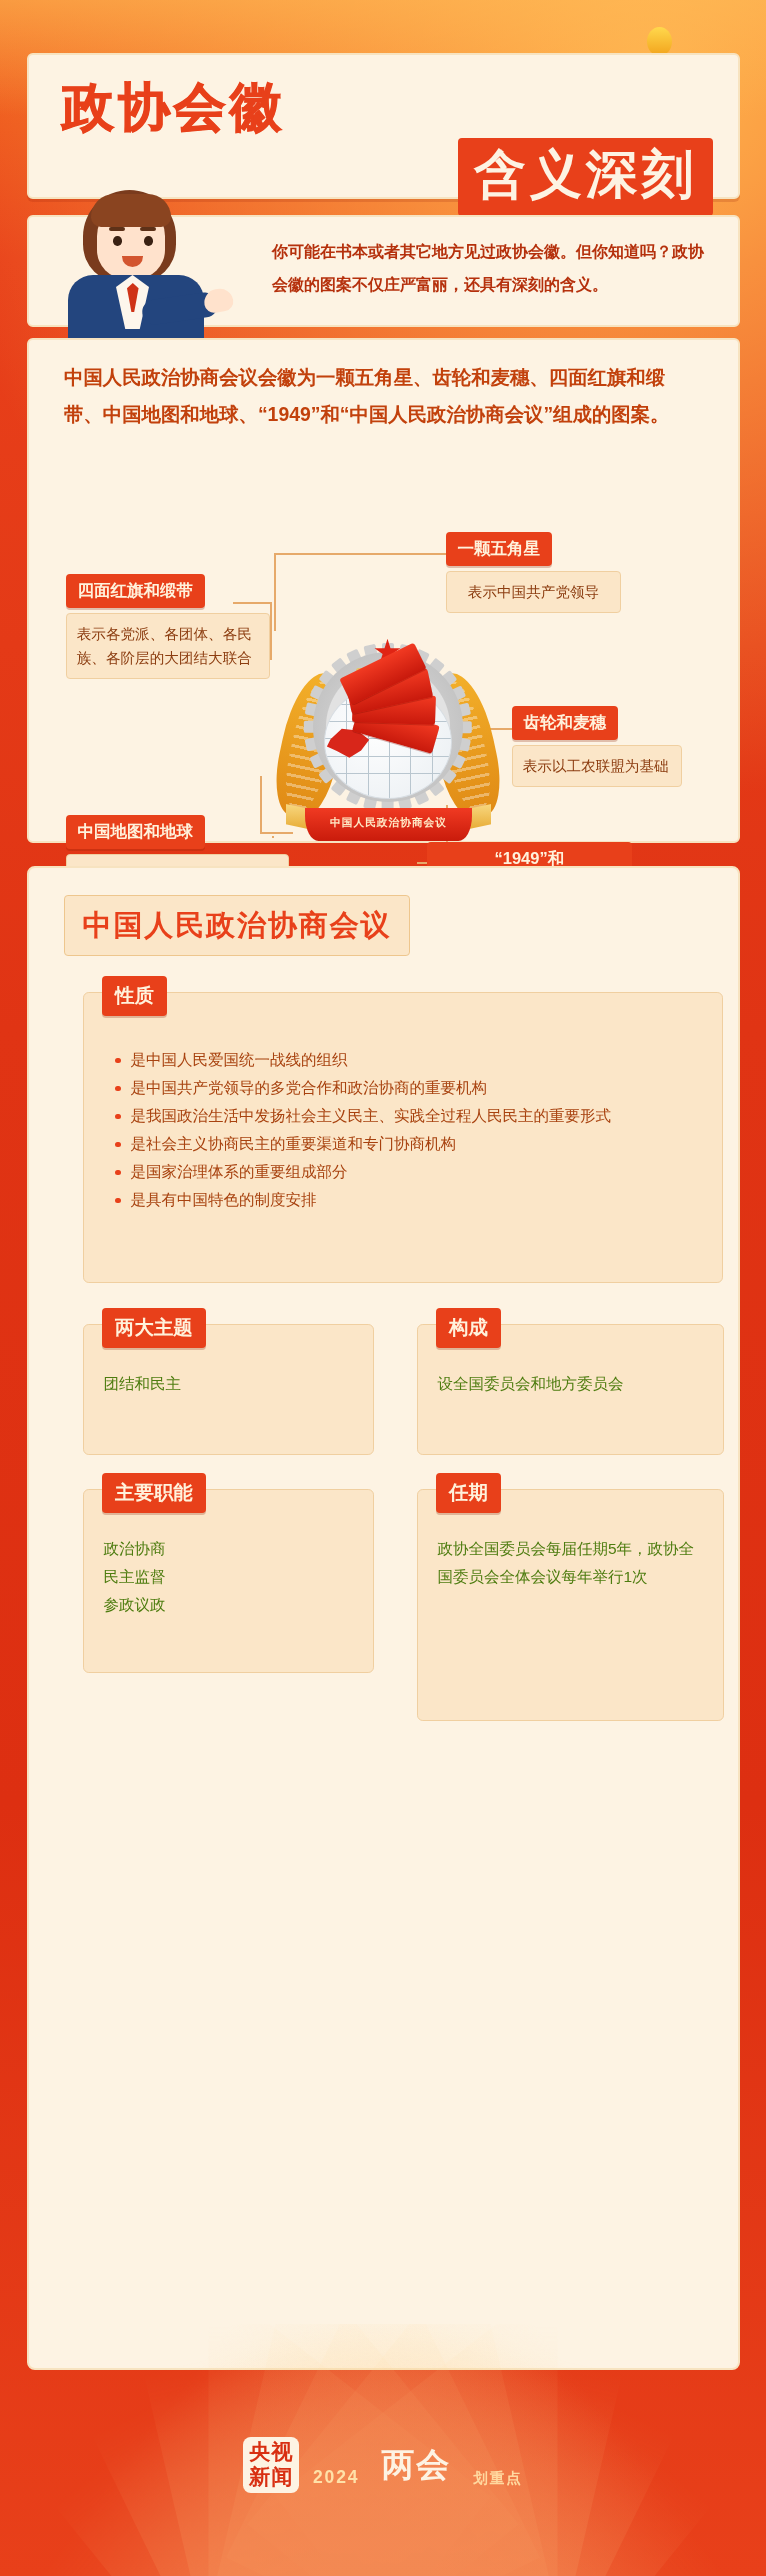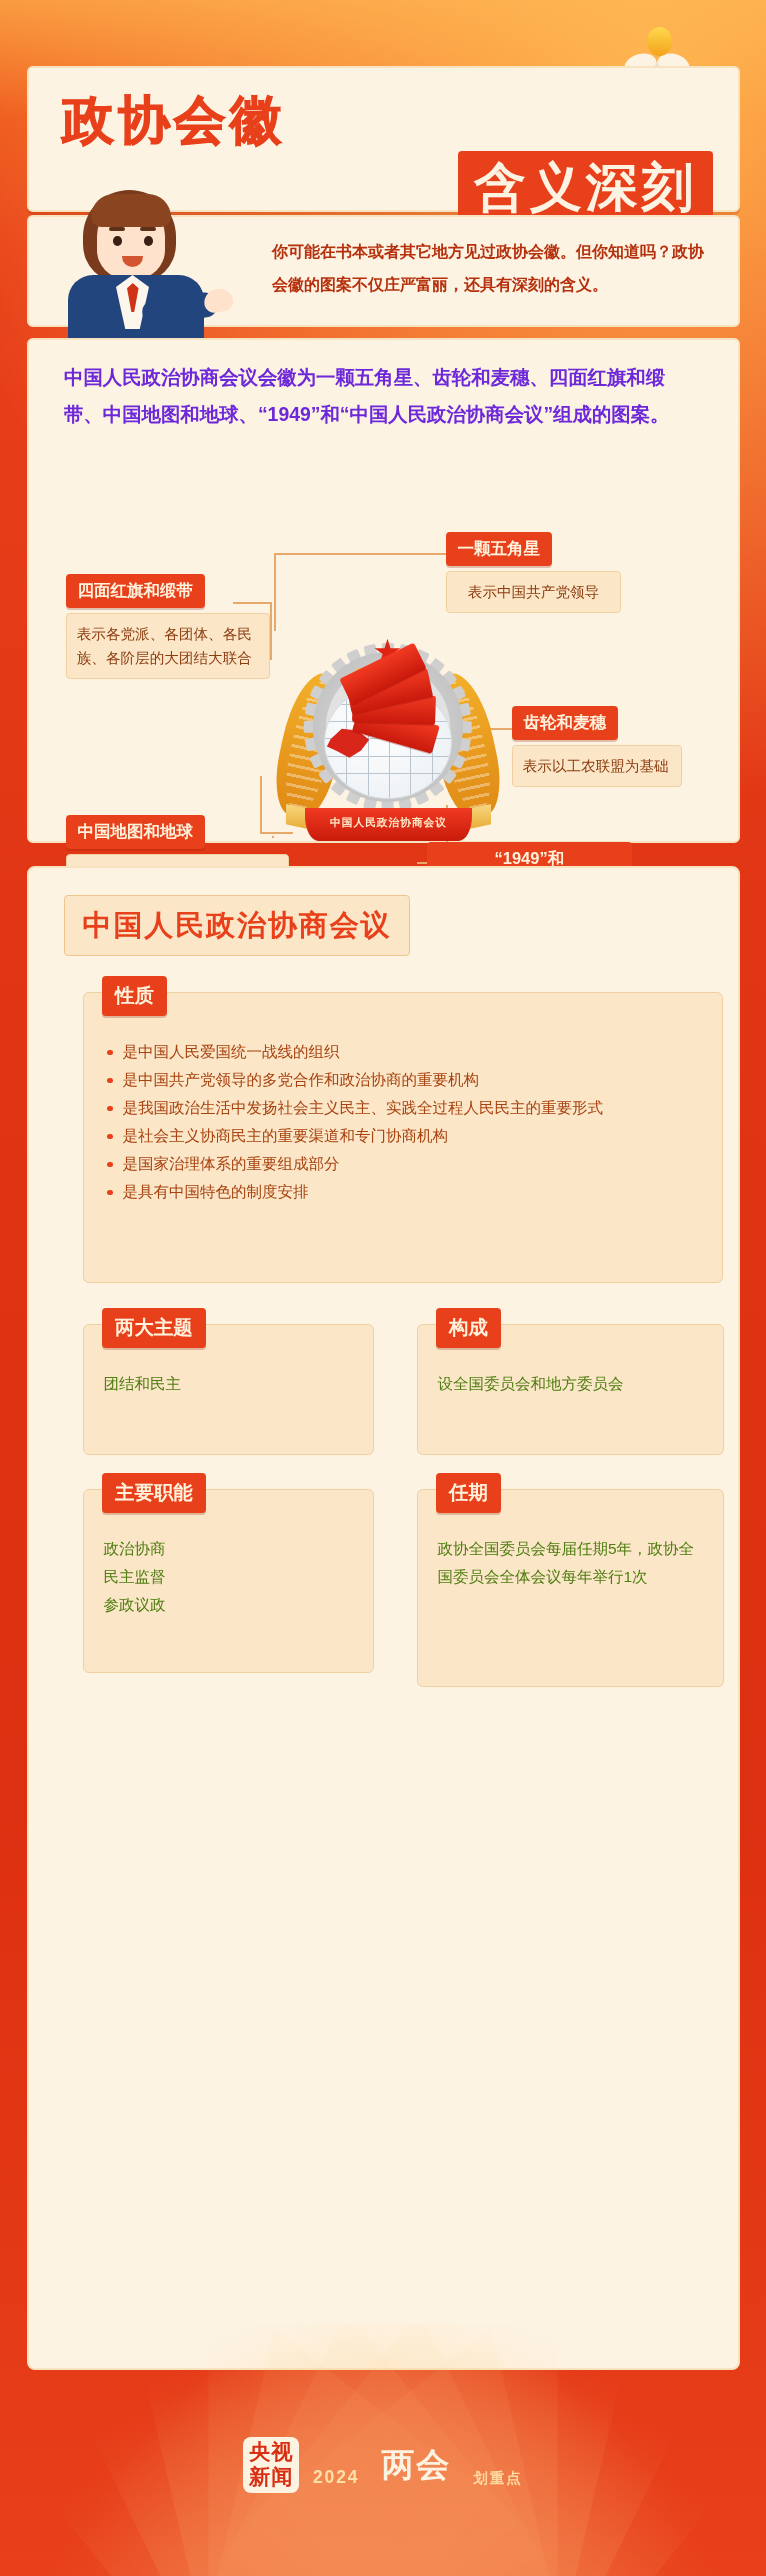--- a/index.html
+++ b/index.html
@@ -38,21 +38,20 @@
 
   
   .title-card {
     position: absolute;
     left: 27px; top: 53px;
     width: 713px; height: 146px;
     background: #fdf3e3;
     border: 2.9px solid #f7e3c0;
     border-radius: 5.8px;
     box-shadow: 0 2.9px 0 rgba(150,30,10,.18);
-    margin-top: 13px;
   }
   .title-line1 {
     position: absolute; left: 33px; top: 17.5px;
     font-size: 52px; font-weight: bold; letter-spacing: 3.9px;
     color: #e8401a;
     -webkit-text-stroke: 1px #e8401a;
   }
   .title-line2 {
     position: absolute; right: 25px; top: 83px;
     font-size: 52px; font-weight: bold; letter-spacing: 3.9px;
@@ -114,21 +113,21 @@
   .emblem-card {
     position: absolute;
     left: 27px; top: 338px;
     width: 713px; height: 505px;
     background: #fdf3e3;
     border-radius: 5.8px;
     border: 2.9px solid #f7e3c0;
   }
   .emblem-lead {
     position: absolute; left: 35px; top: 19.4px; right: 35px;
-    font-size: 19.4px; line-height: 37px; color: #6d28d9; font-weight: bold;
+    font-size: 19.4px; line-height: 37px; color: #c2410c; font-weight: bold;
   }
   .diagram { position: absolute; left: 0; top: 116px; width: 713px; height: 380px; }
 
   
   .callout { position: absolute; }
   .callout .head {
     display: inline-block;
     background: #e8401a;
     color: #fff2dc;
     font-size: 16.5px; font-weight: bold;
@@ -260,40 +259,40 @@
     border-radius: 5.8px;
   }
   .panel .ptitle {
     position: absolute; left: 17.5px; top: -17.5px;
     background: #e8401a; color: #fff2dc;
     font-size: 19.4px; font-weight: bold;
     padding: 6.8px 13.6px; border-radius: 3.9px;
     box-shadow: 0 1.9px 0 rgba(140,30,5,.25);
     white-space: nowrap;
   }
-  .panel ul { list-style: none; margin: 0; padding: 0; }
+  .panel ul { list-style: none; margin: 8px; padding: 0; }
   .panel li {
     position: relative;
     color: #a8420f; font-size: 15.5px; line-height: 28px;
     padding-left: 15.5px;
   }
   .panel li::before {
     content: "";
     position: absolute; left: 0; top: 11.6px;
     width: 5.8px; height: 5.8px; border-radius: 50%;
     background: #e8401a;
   }
   .panel .ptext {
     color: #4d7c0f; font-size: 15.5px; line-height: 28px;
   }
   .p-nature { left: 54px; top: 124px; width: 640px; height: 291px; padding: 45px 23px 17.5px; }
   .p-themes { left: 54px; top: 456px; width: 291px; height: 131px; padding: 45px 19.4px 15.5px; }
   .p-compose { left: 388px; top: 456px; width: 307px; height: 131px; padding: 45px 19.4px 15.5px; }
   .p-func  { left: 54px; top: 621px; width: 291px; height: 184px; padding: 45px 19.4px 15.5px; }
-  .p-term  { left: 388px; top: 621px; width: 307px; height: 198px; padding: 45px 19.4px 15.5px; }
+  .p-term  { left: 388px; top: 621px; width: 307px; height: 232px; padding: 45px 19.4px 15.5px; }
 
   
   .footer {
     position: absolute; left: 0; bottom: 83px; width: 766px;
     display: flex; justify-content: center; align-items: center; gap: 13.6px;
   }
   .cctv-badge {
     width: 56px; height: 56px; border-radius: 7.8px;
     background: #fdf3e3; color: #d82f12;
     font-size: 21.3px; font-weight: bold; line-height: 25px;

